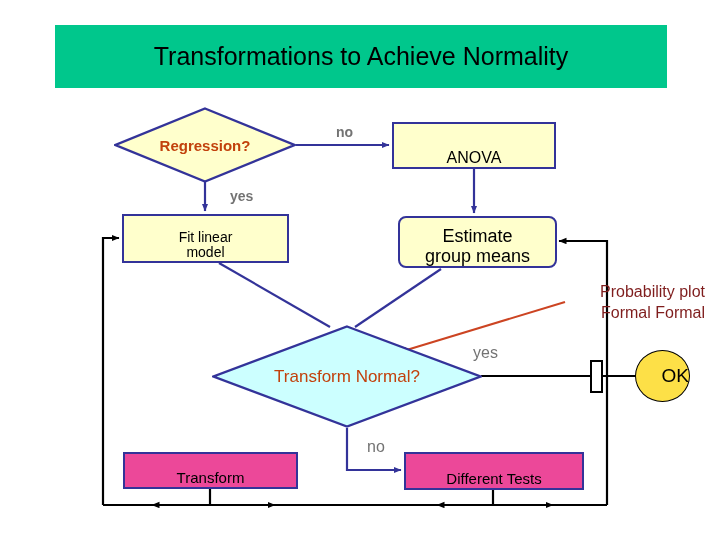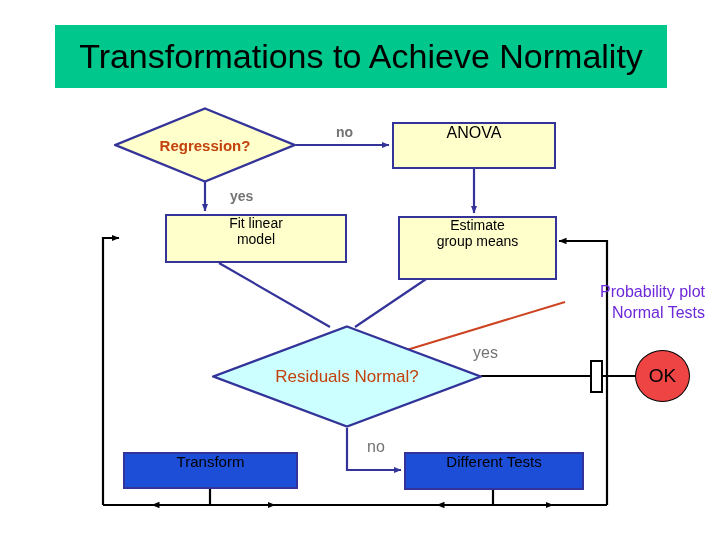--- a/index.html
+++ b/index.html
@@ -27,40 +27,40 @@
   }
   .title-text {
     position: absolute;
     left: 55px;
     top: 25px;
     width: 612px;
     height: 63px;
     display: flex;
     align-items: center;
     justify-content: center;
-    font-size: 34px;
+    font-size: 25px;
     color: #000000;
     letter-spacing: 0px;
     white-space: nowrap;
   }
 
   
   .box {
     position: absolute;
     box-sizing: border-box;
     border: 2px solid #333399;
     display: flex;
-    align-items: flex-start;
+    align-items: flex-end;
     justify-content: center;
     text-align: center;
     color: #000000;
     line-height: 1.12;
   }
   .box.yellow { background: #FFFFCC; }
-  .box.cyan   { background: #1d4ed8; }
+  .box.cyan   { background: #ec4899; }
 
   .diamond-wrap {
     position: absolute;
   }
   .diamond-wrap svg {
     position: absolute;
     left: 0;
     top: 0;
     display: block;
   }
@@ -76,24 +76,24 @@
     text-align: center;
     color: #c2410c;
     pointer-events: none;
   }
 
   .oval {
     position: absolute;
     box-sizing: border-box;
     border: 1px solid #000000;
     border-radius: 50%;
-    background: #ef4444;
+    background: #fde047;
     display: flex;
     align-items: center;
-    justify-content: center;
+    justify-content: flex-end;
     color: #000000;
   }
 
   
   .lbl {
     position: absolute;
     color: #737373;
     white-space: nowrap;
   }
   .lbl.bold { font-weight: bold; }
@@ -187,35 +187,35 @@
     <svg width="182" height="76" viewBox="0 0 182 76" xmlns="http://www.w3.org/2000/svg">
       <polygon points="91,1.5 180.5,38 91,74.5 1.5,38" fill="#FFFFCC" stroke="#333399" stroke-width="2.4"></polygon>
     </svg>
     <div class="diamond-label" style="font-size:15px; font-weight:bold;">Regression?</div>
   </div>
 
   <div class="box yellow" style="left:392px; top:122px; width:164px; height:47px; font-size:16px;">
     <span>ANOVA</span>
   </div>
 
-  <div class="box yellow" style="left:122px; top:214px; width:182px; height:49px; font-size:14px;margin-left:43px;">
+  <div class="box yellow" style="left:122px; top:214px; width:167px; height:49px; font-size:14px;">
     <span style="white-space:pre-line;">Fit linear
 model</span>
   </div>
 
-  <div class="box yellow" style="left:398px; top:216px; width:159px; height:64px; font-size:14px;">
+  <div class="box yellow" style="left:398px; top:216px; width:159px; height:52px; font-size:18px;border-radius:8px;">
     <span style="white-space:pre-line;">Estimate
 group means</span>
   </div>
 
   <div class="diamond-wrap" style="left:212px; top:325px; width:270px; height:103px;">
     <svg width="270" height="103" viewBox="0 0 270 103" xmlns="http://www.w3.org/2000/svg">
       <polygon points="135,1.5 268.5,51.5 135,101.5 1.5,51.5" fill="#CCFFFF" stroke="#333399" stroke-width="2.4"></polygon>
     </svg>
-    <div class="diamond-label" style="font-size:17px;">Residuals Normal?</div>
+    <div class="diamond-label" style="font-size:17px;">Transform Normal?</div>
   </div>
 
   <div class="box cyan" style="left:123px; top:452px; width:175px; height:37px; font-size:15px;">
     <span>Transform</span>
   </div>
 
   <div class="box cyan" style="left:404px; top:452px; width:180px; height:38px; font-size:15px;">
     <span>Different Tests</span>
   </div>
 
@@ -225,18 +225,18 @@
 
   <div class="lbl bold" style="left:336px; top:124px; font-size:14px;">no</div>
 
   <div class="lbl bold" style="left:230px; top:188px; font-size:14px;">yes</div>
 
   <div class="lbl" style="left:473px; top:344px; font-size:16px;">yes</div>
 
   <div class="lbl" style="left:367px; top:438px; font-size:16px;">no</div>
 
   <div style="position:absolute; left:480px; top:282px; width:225px; text-align:right;
-              font-size:16px; line-height:1.3; color:#6d28d9;">
+              font-size:16px; line-height:1.3; color:#7f1d1d;">
     <div>Probability plot</div>
-    <div>Normal Tests</div>
+    <div>Formal Formal</div>
   </div>
 
 </div>
 
 </body></html>

